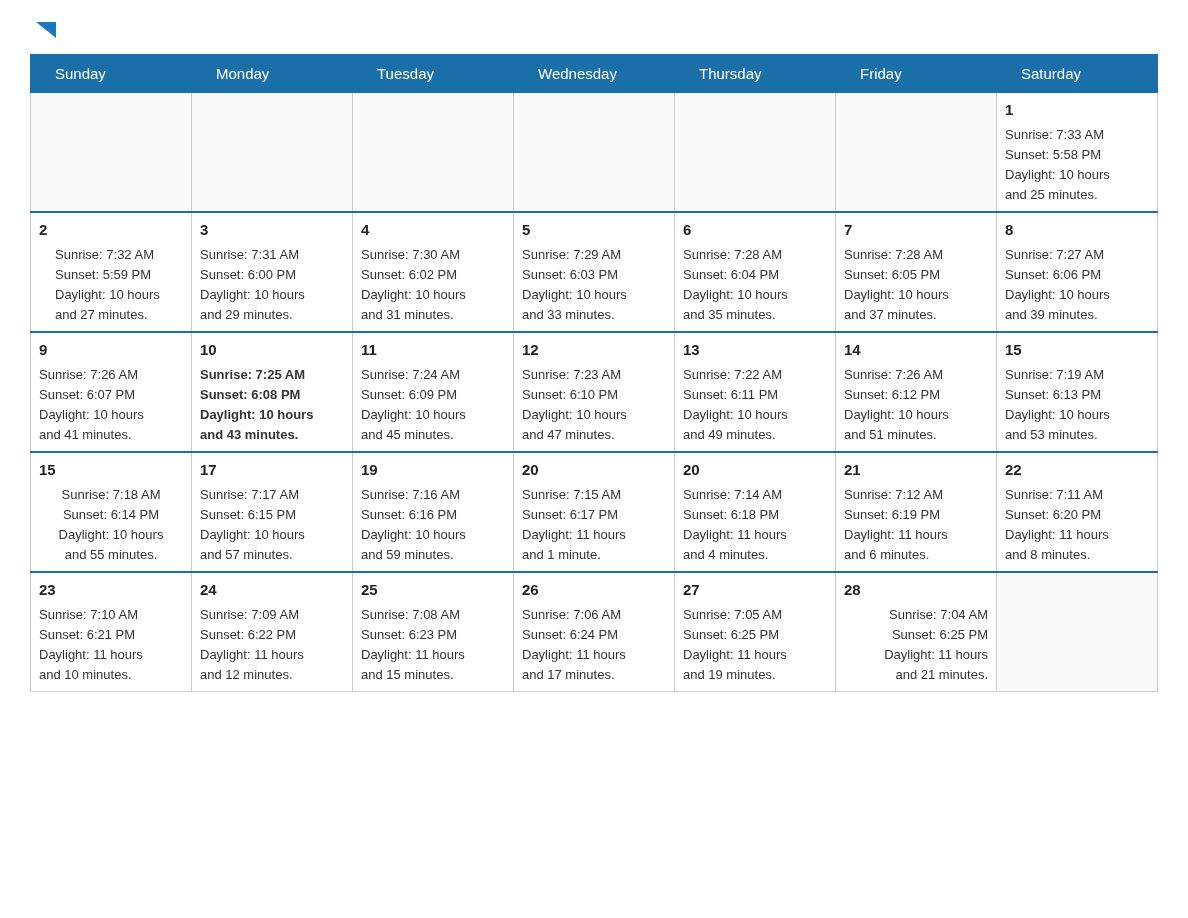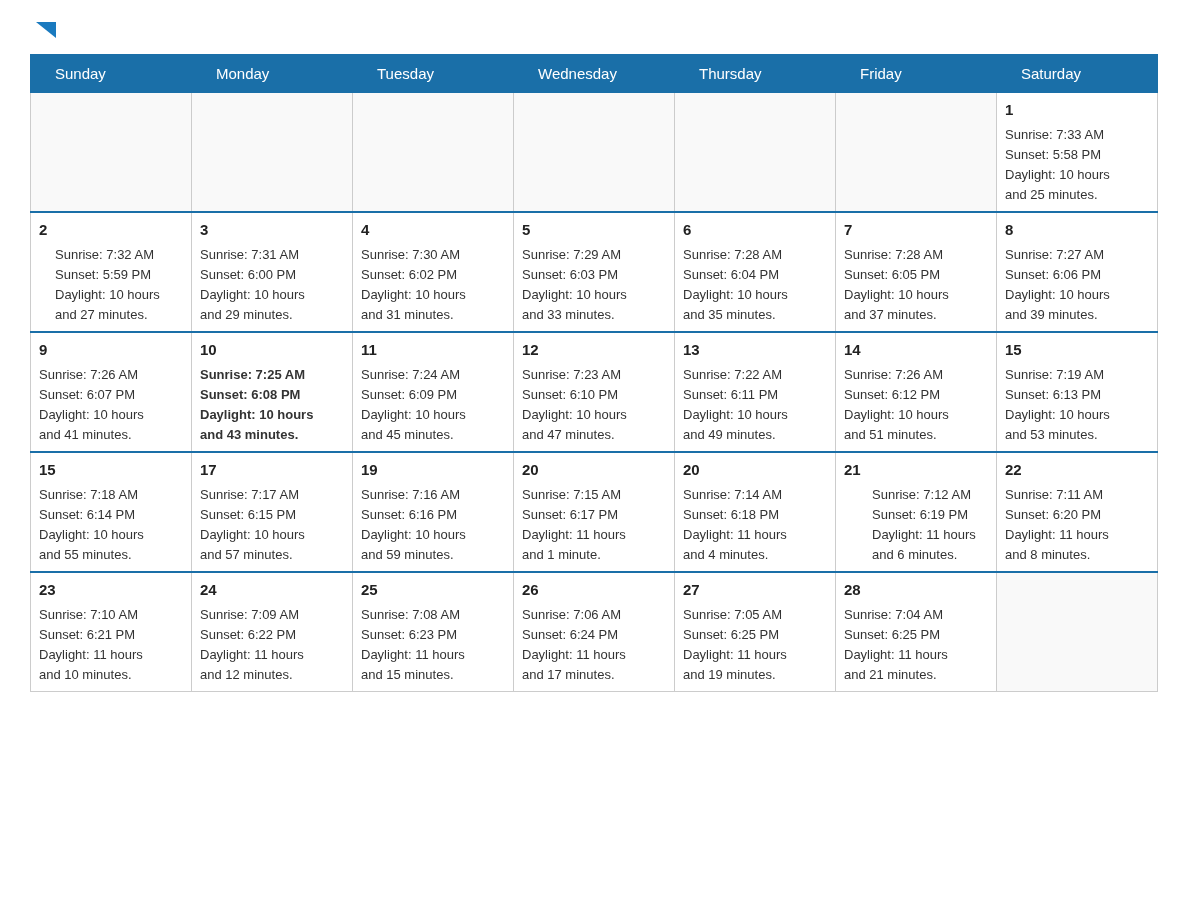--- a/index.html
+++ b/index.html
@@ -237,21 +237,21 @@
           <span class="day-number">15</span>
           <div class="day-info" style="white-space: pre-line;">Sunrise: 7:19 AM
 Sunset: 6:13 PM
 Daylight: 10 hours
 and 53 minutes.</div>
         </td>
       </tr>
       <tr class="row-separator">
         <td>
           <span class="day-number">15</span>
-          <div class="day-info" style="white-space: pre-line;">Sunrise: 7:18 AM
+          <div class="day-info" style="white-space: pre-line; text-align: center;">Sunrise: 7:18 AM
 Sunset: 6:14 PM
 Daylight: 10 hours
 and 55 minutes.</div>
         </td>
         <td>
           <span class="day-number">17</span>
           <div class="day-info" style="white-space: pre-line;">Sunrise: 7:17 AM
 Sunset: 6:15 PM
 Daylight: 10 hours
 and 57 minutes.</div>
@@ -272,21 +272,21 @@
         </td>
         <td>
           <span class="day-number">20</span>
           <div class="day-info" style="white-space: pre-line;">Sunrise: 7:14 AM
 Sunset: 6:18 PM
 Daylight: 11 hours
 and 4 minutes.</div>
         </td>
         <td>
           <span class="day-number">21</span>
-          <div class="day-info" style="white-space: pre-line; margin-left: 28px;">Sunrise: 7:12 AM
+          <div class="day-info" style="white-space: pre-line;">Sunrise: 7:12 AM
 Sunset: 6:19 PM
 Daylight: 11 hours
 and 6 minutes.</div>
         </td>
         <td>
           <span class="day-number">22</span>
           <div class="day-info" style="white-space: pre-line;">Sunrise: 7:11 AM
 Sunset: 6:20 PM
 Daylight: 11 hours
 and 8 minutes.</div>
@@ -323,21 +323,21 @@
         </td>
         <td>
           <span class="day-number">27</span>
           <div class="day-info" style="white-space: pre-line;">Sunrise: 7:05 AM
 Sunset: 6:25 PM
 Daylight: 11 hours
 and 19 minutes.</div>
         </td>
         <td>
           <span class="day-number">28</span>
-          <div class="day-info" style="white-space: pre-line;">Sunrise: 7:04 AM
+          <div class="day-info" style="white-space: pre-line; text-align: right;">Sunrise: 7:04 AM
 Sunset: 6:25 PM
 Daylight: 11 hours
 and 21 minutes.</div>
         </td>
         <td class="empty"></td>
       </tr>
     </tbody>
 </table>
 
 </body></html>

